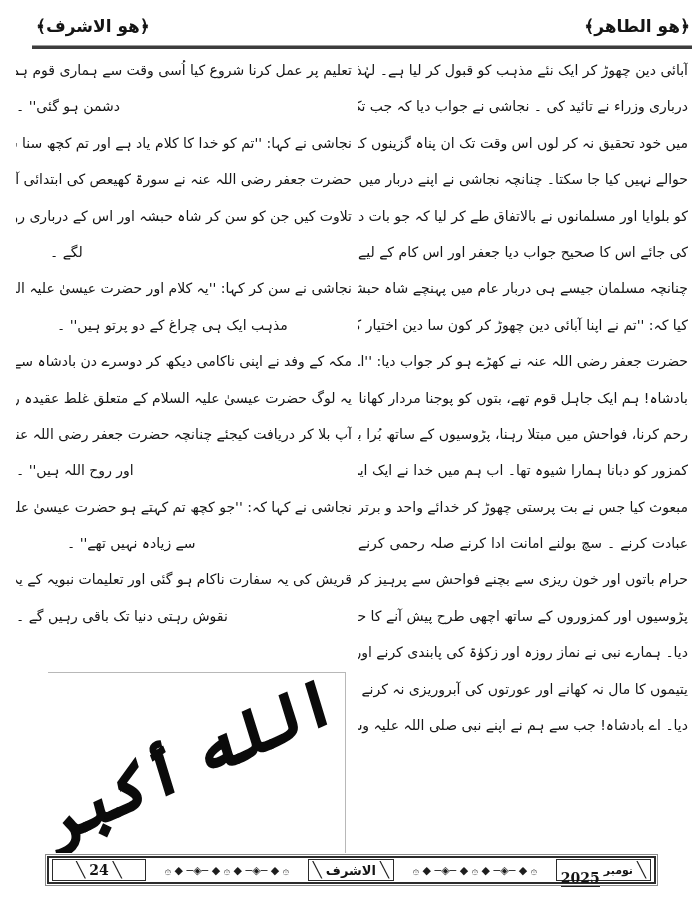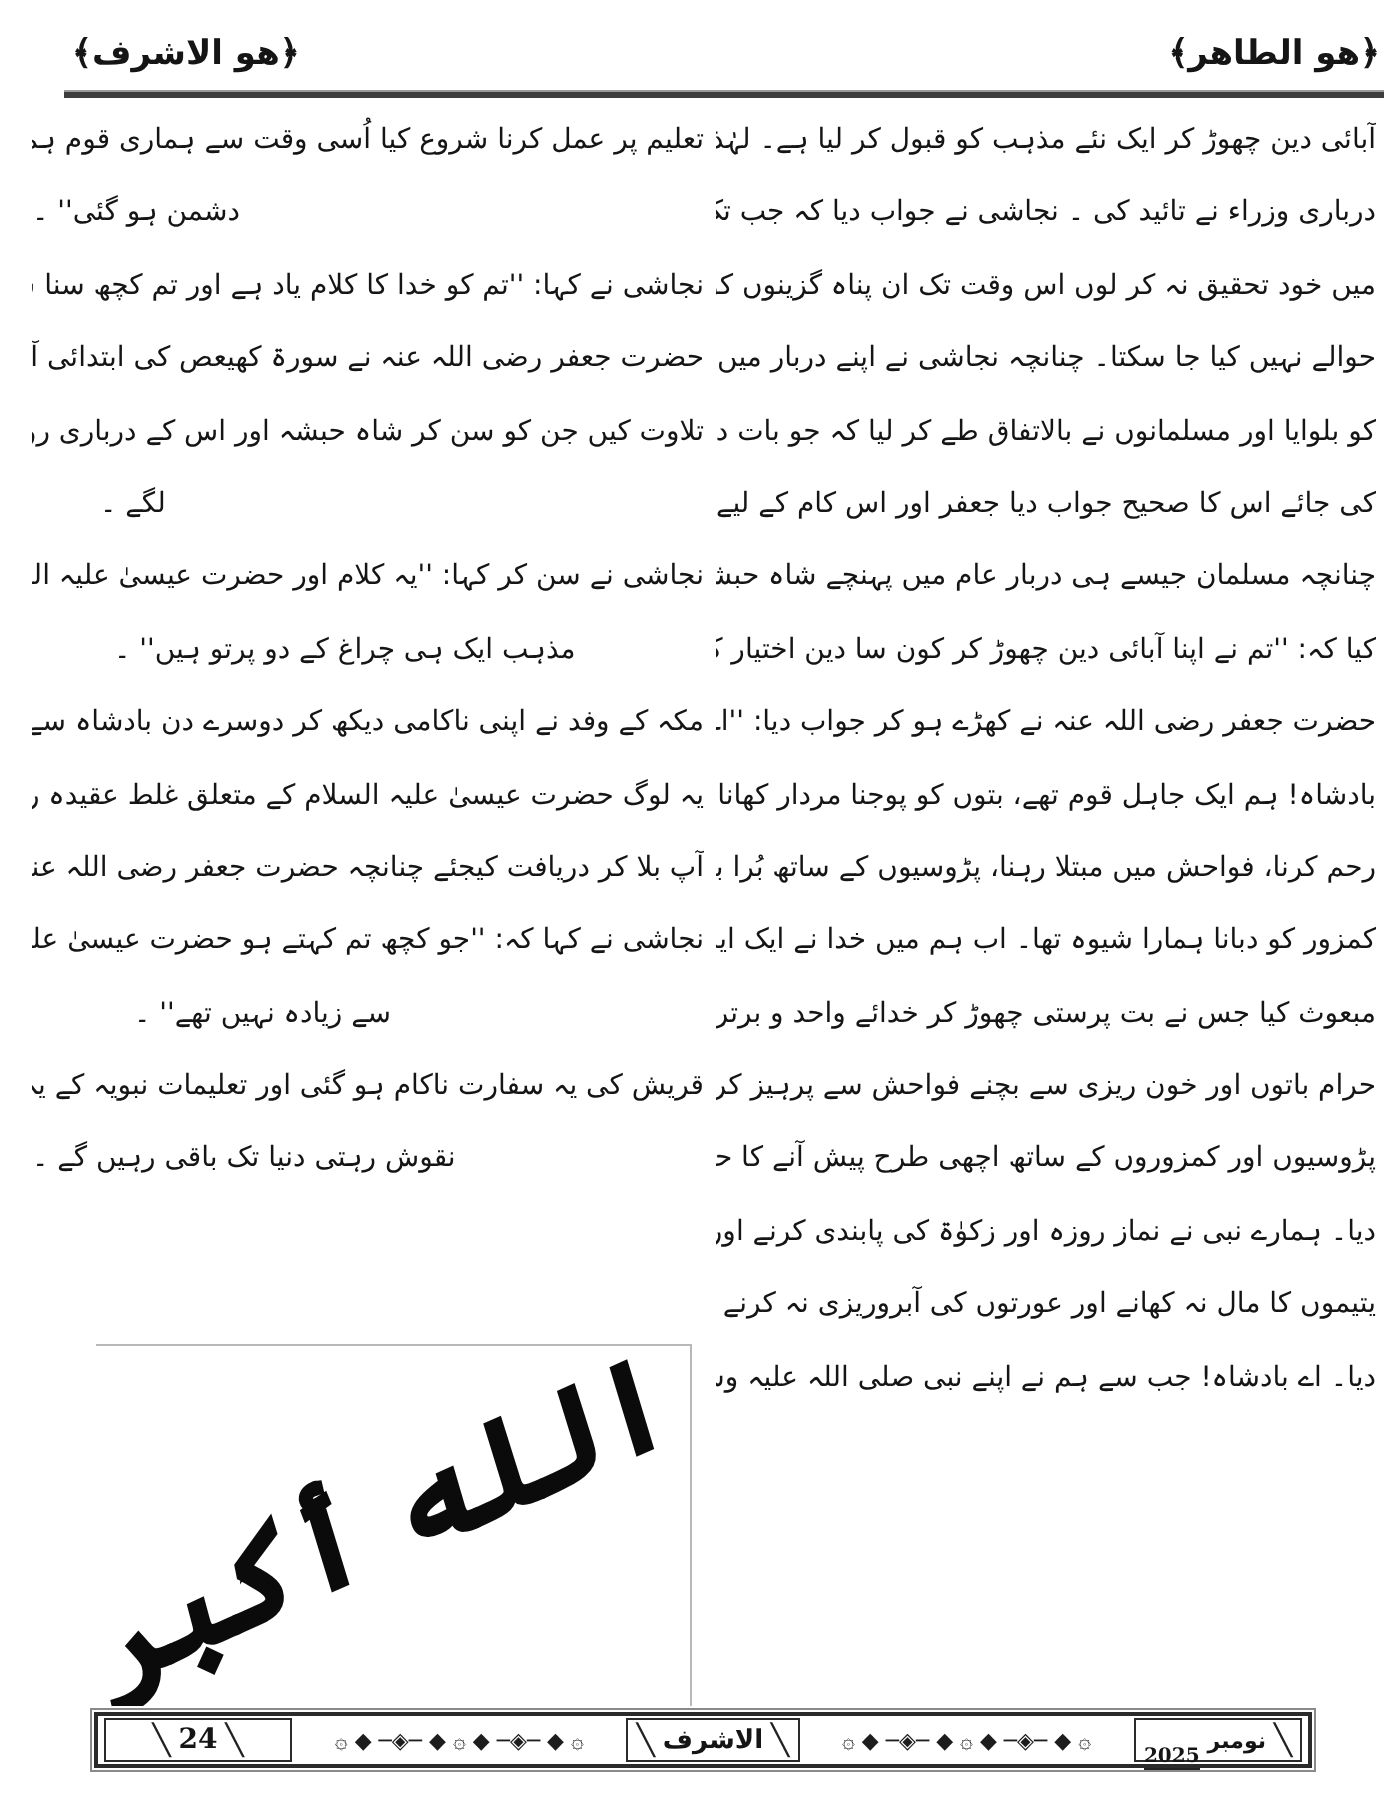--- a/index.html
+++ b/index.html
@@ -40,21 +40,21 @@
   }
   .ftr-box{
     border:1px solid #2b2b2b;height:20px;display:flex;align-items:center;
     justify-content:center;gap:4px;padding:0 4px;font-weight:bold;
     background:#fff;white-space:nowrap;flex:0 0 auto;
   }
   .ftr-box .slash{font-family:"DejaVu Sans Mono",monospace;font-weight:normal;font-size:15px;line-height:1;color:#222;}
   .ftr-title{font-size:13px;}
   .ftr-page{font-size:14px;width:84px;font-family:"DejaVu Serif",serif;}
   .ftr-date{font-size:11px;}
-  .ftr-date .yr{font-size:10px;vertical-align:super;border-bottom:1px solid #222;font-family:"DejaVu Serif",serif;margin-top:17px;}
+  .ftr-date .yr{font-size:14px;vertical-align:super;border-bottom:1px solid #222;font-family:"DejaVu Serif",serif;margin-top:17px;}
   .orn{
     flex:1 1 auto;text-align:center;font-size:11px;letter-spacing:1.5px;
     color:#1d1d1d;overflow:hidden;white-space:nowrap;
   }
 </style>
 </head>
 <body>
 
 <div class="page">
 
@@ -69,39 +69,41 @@
     <div class="ln">حوالے نہیں کیا جا سکتا۔ چنانچہ نجاشی نے اپنے دربار میں مسلمانوں</div>
     <div class="ln">کو بلوایا اور مسلمانوں نے بالاتفاق طے کر لیا کہ جو بات دریافت</div>
     <div class="ln">کی جائے اس کا صحیح جواب دیا جعفر اور اس کام کے لیے</div>
     <div class="ln">چنانچہ مسلمان جیسے ہی دربار عام میں پہنچے شاہ حبشہ نے دریافت</div>
     <div class="ln">کیا کہ: ''تم نے اپنا آبائی دین چھوڑ کر کون سا دین اختیار کر لیا</div>
     <div class="ln">حضرت جعفر رضی اللہ عنہ نے کھڑے ہو کر جواب دیا: ''اے</div>
     <div class="ln">بادشاہ! ہم ایک جاہل قوم تھے، بتوں کو پوجنا مردار کھانا، قطع</div>
     <div class="ln">رحم کرنا، فواحش میں مبتلا رہنا، پڑوسیوں کے ساتھ بُرا برتاؤ کرنا</div>
     <div class="ln">کمزور کو دبانا ہمارا شیوہ تھا۔ اب ہم میں خدا نے ایک ایسا پیغمبر</div>
     <div class="ln">مبعوث کیا جس نے بت پرستی چھوڑ کر خدائے واحد و برتر کی</div>
+    <div class="ln">عبادت کرنے ۔ سچ بولنے امانت ادا کرنے صلہ رحمی کرنے</div>
     <div class="ln">حرام باتوں اور خون ریزی سے بچنے فواحش سے پرہیز کرنے</div>
     <div class="ln">پڑوسیوں اور کمزوروں کے ساتھ اچھی طرح پیش آنے کا حکم</div>
     <div class="ln">دیا۔ ہمارے نبی نے نماز روزہ اور زکوٰۃ کی پابندی کرنے اور</div>
     <div class="ln">یتیموں کا مال نہ کھانے اور عورتوں کی آبروریزی نہ کرنے کا حکم</div>
     <div class="ln">دیا۔ اے بادشاہ! جب سے ہم نے اپنے نبی صلی اللہ علیہ وسلم کی اس</div>
   </div>
 
   <div class="col col-left">
     <div class="ln">تعلیم پر عمل کرنا شروع کیا اُسی وقت سے ہماری قوم ہماری</div>
     <div class="ln end">دشمن ہو گئی'' ۔</div>
     <div class="ln">نجاشی نے کہا: ''تم کو خدا کا کلام یاد ہے اور تم کچھ سنا سکتے ہو؟''</div>
     <div class="ln">حضرت جعفر رضی اللہ عنہ نے سورۃ کھیعص کی ابتدائی آیات</div>
     <div class="ln">تلاوت کیں جن کو سن کر شاہ حبشہ اور اس کے درباری رونے</div>
     <div class="ln end" style="padding-left:34px">لگے ۔</div>
     <div class="ln">نجاشی نے سن کر کہا: ''یہ کلام اور حضرت عیسیٰ علیہ السلام کا لایا ہوا</div>
     <div class="ln end" style="padding-left:41px">مذہب ایک ہی چراغ کے دو پرتو ہیں'' ۔</div>
     <div class="ln">مکہ کے وفد نے اپنی ناکامی دیکھ کر دوسرے دن بادشاہ سے کہا</div>
     <div class="ln">یہ لوگ حضرت عیسیٰ علیہ السلام کے متعلق غلط عقیدہ رکھتے ہیں ۔</div>
     <div class="ln">آپ بلا کر دریافت کیجئے چنانچہ حضرت جعفر رضی اللہ عنہ نے کہا</div>
+    <div class="ln end">اور روح اللہ ہیں'' ۔</div>
     <div class="ln">نجاشی نے کہا کہ: ''جو کچھ تم کہتے ہو حضرت عیسیٰ علیہ السلام اس</div>
     <div class="ln end" style="padding-left:51px">سے زیادہ نہیں تھے'' ۔</div>
     <div class="ln">قریش کی یہ سفارت ناکام ہو گئی اور تعلیمات نبویہ کے یہ ابدی</div>
     <div class="ln end">نقوش رہتی دنیا تک باقی رہیں گے ۔</div>
   </div>
 
   <div class="callig">
     <svg viewBox="0 0 297 180" xmlns="http://www.w3.org/2000/svg">
       <g transform="translate(148,108) rotate(-24) skewX(-8)">
         <text x="0" y="0" text-anchor="middle" direction="rtl" font-family="DejaVu Serif, serif" font-weight="bold" font-size="62" fill="#0b0b0b" stroke="#0b0b0b" stroke-width="1.5">الله أكبر</text>

